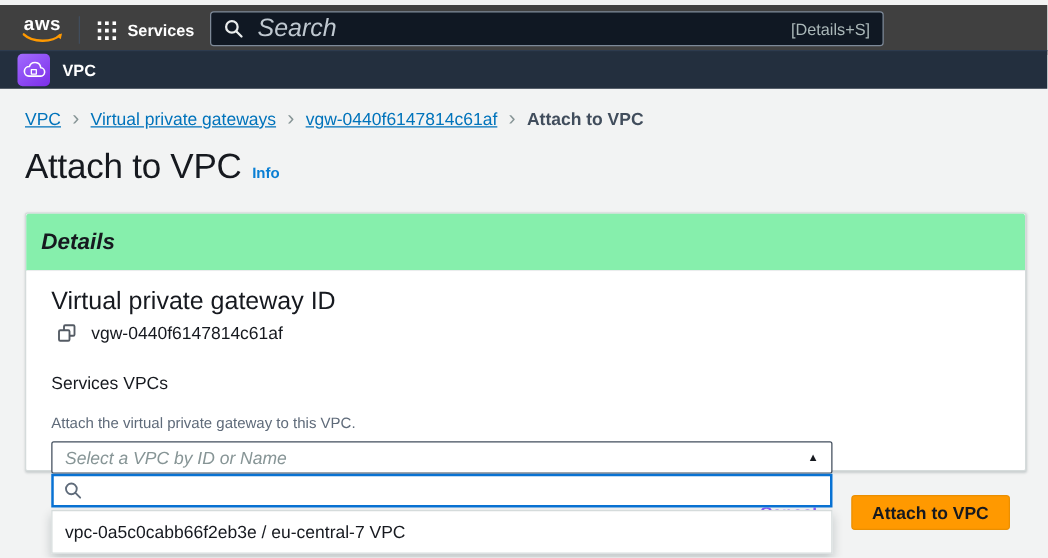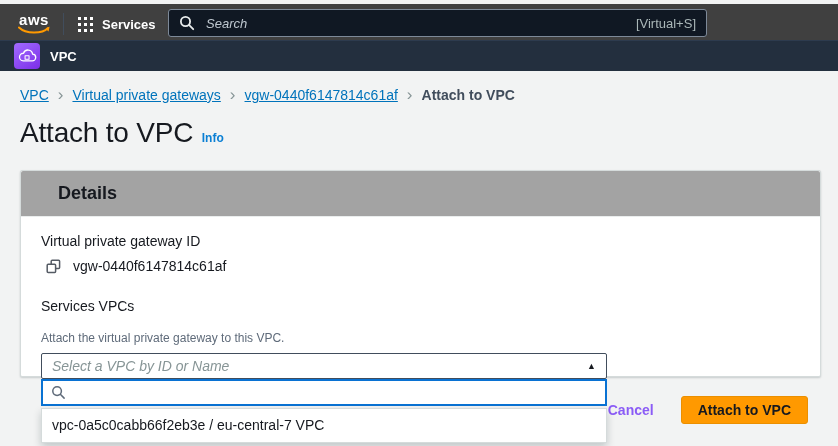--- a/index.html
+++ b/index.html
@@ -23,21 +23,21 @@
   .aws-logo .logo-txt { color: #ffffff; font-weight: bold; font-size: 15px; line-height: 12px; letter-spacing: .5px; }
   .nav-divider { width: 1px; height: 22px; background: #414d5c; margin: 0 14px 0 13px; }
   .services-btn { display: flex; align-items: center; gap: 9px; color: #ffffff; font-size: 13px; font-weight: bold; cursor: pointer; }
   .search-box {
     position: absolute; left: 168px; top: 5px; width: 539px; height: 28px;
     background: #101823; border: 1px solid #7d8998; border-radius: 3px;
     display: flex; align-items: center; gap: 9px; padding: 0 10px;
   }
   .search-box input {
     flex: 1; min-width: 0; background: transparent; border: none; outline: none;
-    color: #eaeded; font-size: 13px; font-family: inherit;
+    color: #eaeded; font-size: 20px; font-family: inherit;
   }
   .search-box input::placeholder { color: #bfc8d0; font-style: italic; opacity: 1; }
   .search-shortcut { color: #aab7b8; font-size: 13px; white-space: nowrap; }
 
   .nav2 {
     position: absolute; top: 40px; left: 0; right: 0; height: 31px;
     background: #232f3e; border-top: 1px solid #2d3b4e;
     display: flex; align-items: center; gap: 10px; padding-left: 14px;
   }
   .vpc-badge {
@@ -58,33 +58,33 @@
   h1 { display: inline; margin: 0; font-size: 28px; font-weight: 500; color: #16191f; letter-spacing: -.2px; }
   .info-link { color: #0a7fd4; font-size: 12px; font-weight: bold; margin-left: 4px; text-decoration: none; cursor: pointer; }
 
   
   .card {
     position: absolute; left: 20px; top: 170px; width: 801px; height: 207px;
     background: #ffffff; border: 1px solid #d5dbdb; border-radius: 2px;
     box-shadow: 0 1px 2px rgba(0,28,36,.18);
   }
   .card-header {
-    height: 46px; background: #a3a3a3; border-bottom: 1px solid #eaeded;
-    display: flex; align-items: center; padding-left: 37px; border-radius: 2px 2px 0 0;
+    height: 46px; background: #86efac; border-bottom: 1px solid #eaeded;
+    display: flex; align-items: center; padding-left: 12px; border-radius: 2px 2px 0 0; font-style: italic;
   }
   h2 { margin: 0; font-size: 18px; font-weight: bold; color: #16191f; }
   .card-body { padding: 16px 20px 0 20px; }
-  .field-label { font-size: 14px; line-height: 16px; }
+  .field-label { font-size: 20px; line-height: 16px; }
   .value-row { margin-top: 9px; display: flex; align-items: center; gap: 12px; padding-left: 5px; font-size: 14px; line-height: 17px; }
   .copy-btn { display: flex; align-items: center; cursor: pointer; }
   .section-label { margin-top: 23px; font-size: 14px; line-height: 16px; }
   .section-desc { margin-top: 17px; font-size: 12px; line-height: 14px; color: #5f6b7a; }
 
   
-  .select-wrap { position: relative; margin-top: 8px; width: 566px; }
+  .select-wrap { position: relative; margin-top: 8px; width: 625px; }
   .select-trigger {
     height: 26px; border: 1px solid #414d5c; border-radius: 2px; background: #fff;
     display: flex; align-items: center; padding: 0 10px; cursor: pointer;
   }
   .select-placeholder { flex: 1; font-style: italic; color: #879596; font-size: 14px; }
   .select-arrow { font-size: 9px; color: #16191f; line-height: 9px; }
   .dropdown-panel { position: absolute; top: 26px; left: 0; right: 0; z-index: 10; }
   .filter-box {
     height: 27px; border: 2px solid #0972d3; background: #fff;
     display: flex; align-items: center; padding: 0 8px;
@@ -133,21 +133,21 @@
     <span>Services</span>
   </div>
   <div class="search-box">
     <span style="display:flex;">
       <svg width="16" height="16" viewBox="0 0 16 16" fill="none" stroke="#eaeded" stroke-width="1.8" stroke-linecap="round">
         <circle cx="6.5" cy="6.5" r="4.6"></circle>
           <line x1="10.2" y1="10.2" x2="14.2" y2="14.2"></line>
       </svg>
     </span>
     <input type="text" placeholder="Search" style="">
-    <span class="search-shortcut">[Virtual+S]</span>
+    <span class="search-shortcut">[Details+S]</span>
   </div>
 </div>
 
 <div class="nav2">
   <div class="vpc-badge">
     <svg width="19" height="14" viewBox="0 0 22 16" fill="none" stroke="#ffffff" stroke-width="1.5" stroke-linejoin="round">
       <path d="M6 13.7 h10.3 a3.9 3.9 0 0 0 .6 -7.8 a5.4 5.4 0 0 0 -10.5 -1.1 a4.4 4.4 0 0 0 -.4 8.9 z"></path>
       <rect x="8.2" y="7.6" width="4.6" height="4.2" stroke-width="1.2"></rect>
     </svg>
   </div>

